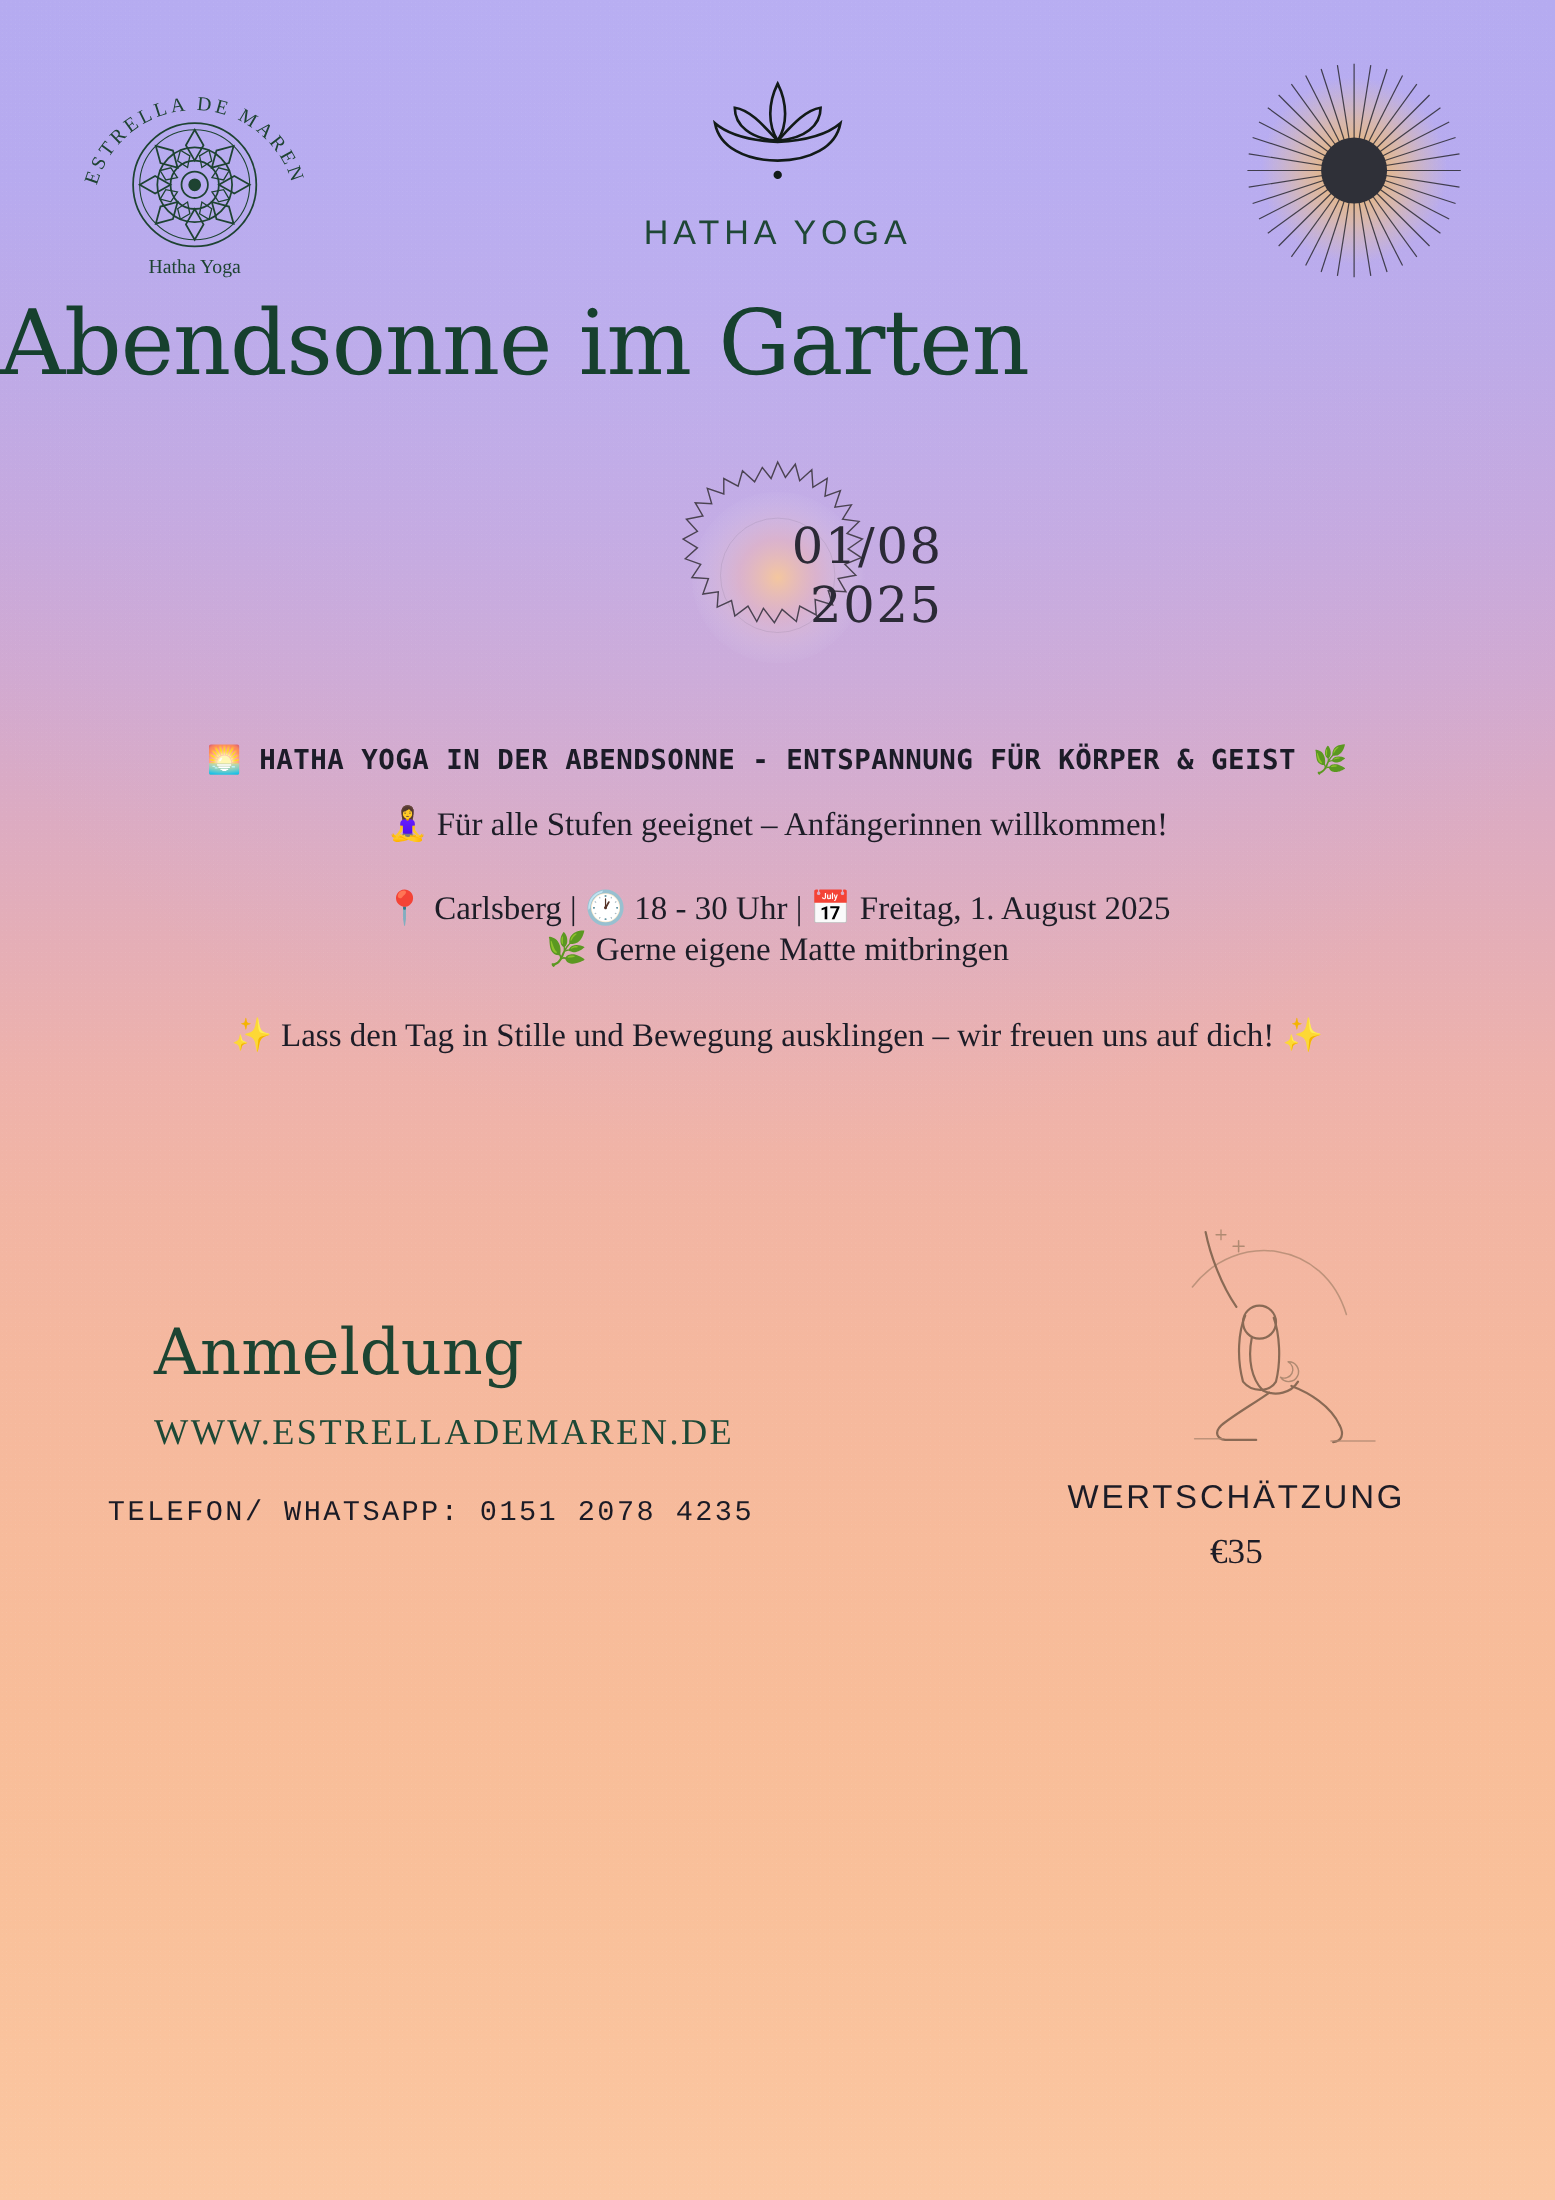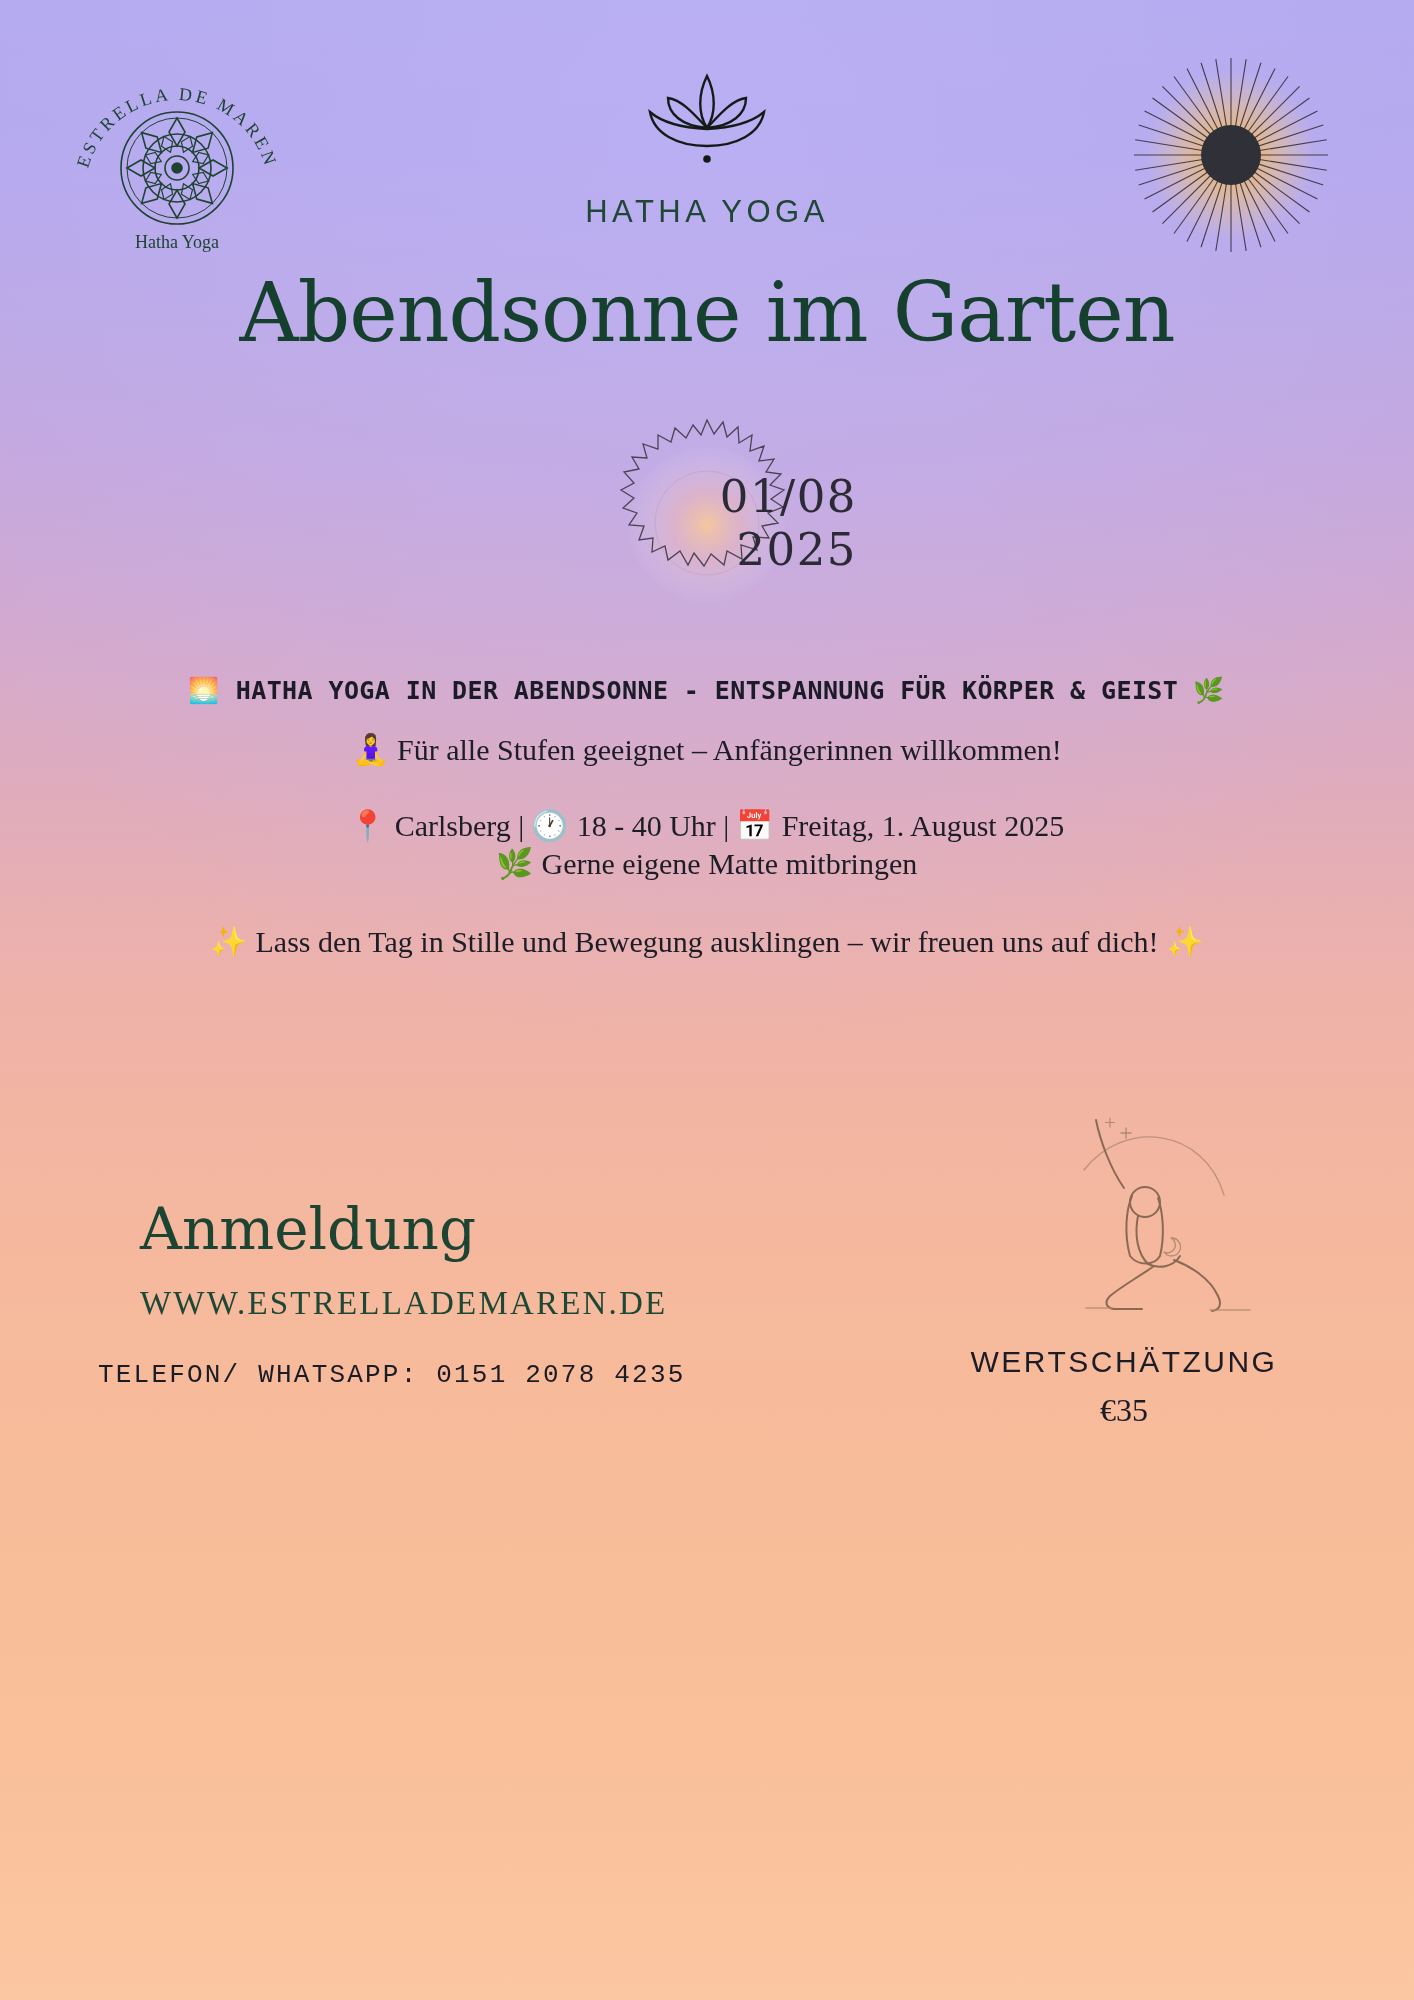--- a/index.html
+++ b/index.html
@@ -87,21 +87,20 @@
     font-size: 31px;
     letter-spacing: 4.5px;
     line-height: 1.42;
     color: #1f4736;
     font-weight: 400;
   }
   #main-title {
     position: absolute;
     top: 265px;
     left: 0; right: 0;
-    text-align: center;
     font-family: "DejaVu Serif", serif;
     font-size: 82px;
     letter-spacing: -1px;
     color: #16402e;
     font-weight: 400;
   }
 
   
   #date-badge {
     position: absolute;
@@ -365,21 +364,21 @@
       <span class="emoji">🧘‍♀️</span>
       <span>Für alle Stufen geeignet – Anfängerinnen willkommen!</span>
     </div>
 
     <div class="para" id="para-details">
       <div>
         <span class="emoji">📍</span>
         <span>Carlsberg</span>
         <span>|</span>
         <span class="emoji">🕐</span>
-        <span>18 - 40 Uhr</span>
+        <span>18 - 30 Uhr</span>
         <span>|</span>
         <span class="emoji">📅</span>
         <span>Freitag, 1. August 2025</span>
       </div>
       <div>
         <span class="emoji">🌿</span>
         <span>Gerne eigene Matte mitbringen</span>
       </div>
     </div>
 

